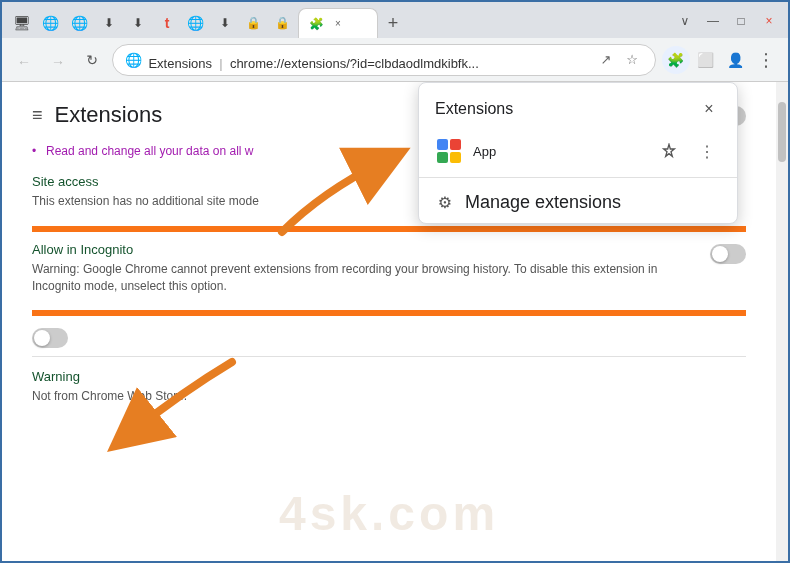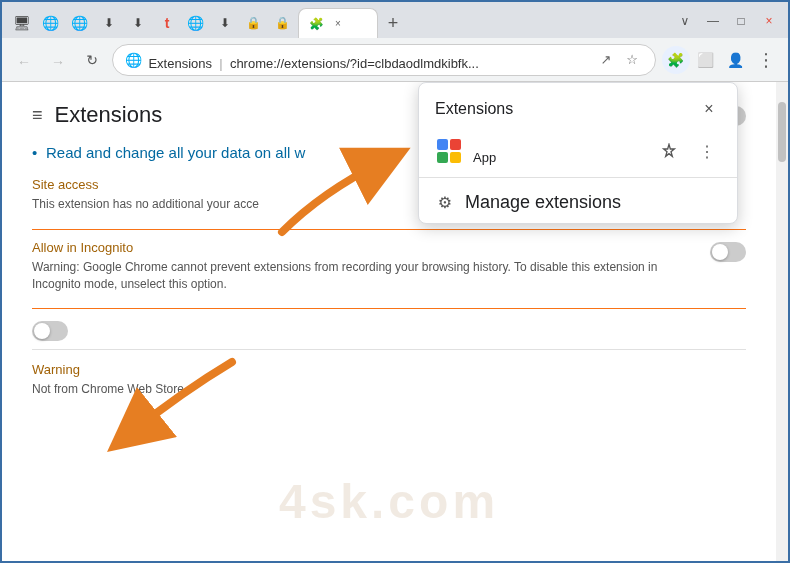--- a/index.html
+++ b/index.html
@@ -232,56 +232,56 @@
       color: #555;
     }
 
     .page-title {
       font-size: 22px;
       font-weight: 400;
       color: #202124;
     }
 
     .bullet-item {
-      font-size: 15px;
-      color: #0369a1;
+      font-size: 12px;
+      color: #a21caf;
       margin-bottom: 16px;
       padding-left: 14px;
       position: relative;
     }
     .bullet-item::before {
       content: '•';
       position: absolute;
       left: 0;
     }
 
     .section-block {
       margin-top: 16px;
     }
 
     .section-label {
       font-size: 13px;
       font-weight: 500;
-      color: #a16207;
+      color: #14532d;
       margin-bottom: 4px;
     }
 
     .section-desc {
       font-size: 12px;
       color: #555;
       line-height: 1.4;
     }
 
     .toggle-row {
       display: flex;
       align-items: flex-start;
       justify-content: space-between;
       margin-top: 16px;
       padding-top: 10px;
-      border-top: 1px solid #f97316;
+      border-top: 6px solid #f97316;
     }
 
     .toggle-content { flex: 1; padding-right: 20px; }
 
     .toggle-switch {
       width: 36px;
       height: 20px;
       border-radius: 10px;
       background: #ccc;
       position: relative;
@@ -298,21 +298,21 @@
       border-radius: 50%;
       top: 2px;
       left: 2px;
       transition: left 0.2s;
       box-shadow: 0 1px 3px rgba(0,0,0,0.3);
     }
 
     
     .watermark {
       position: absolute;
-      bottom: 32px;
+      bottom: 20px;
       left: 50%;
       transform: translateX(-50%);
       font-size: 48px;
       font-weight: bold;
       color: rgba(200, 170, 140, 0.25);
       white-space: nowrap;
       pointer-events: none;
       user-select: none;
       letter-spacing: 4px;
     }
@@ -383,21 +383,21 @@
 
     .popup-section-desc {
       padding: 0 16px 8px 16px;
       font-size: 12px;
       color: #5f6368;
       line-height: 1.4;
     }
 
     .popup-extension-row {
       display: flex;
-      align-items: flex-end;
+      align-items: center;
       padding: 8px 16px;
       gap: 10px;
     }
 
     .ext-icon {
       width: 28px;
       height: 28px;
       border-radius: 4px;
       flex-shrink: 0;
       display: flex;
@@ -549,21 +549,21 @@
         <span class="page-title">Extensions</span>
         <div style="flex:1"></div>
         <span style="font-size:13px;color:#444;margin-right:8px;">Developer mode</span>
         <div class="toggle-switch"></div>
       </div>
 
       <div class="bullet-item">Read and change all your data on all w</div>
 
       <div class="section-block">
         <div class="section-label">Site access</div>
-        <div class="section-desc">This extension has no additional your acce</div>
+        <div class="section-desc">This extension has no additional site mode</div>
       </div>
 
       <div class="toggle-row">
         <div class="toggle-content">
           <div class="section-label">Allow in Incognito</div>
           <div class="section-desc">Warning: Google Chrome cannot prevent extensions from recording your browsing history. To disable this extension in Incognito mode, unselect this option.</div>
         </div>
         <div class="toggle-switch"></div>
       </div>
 

